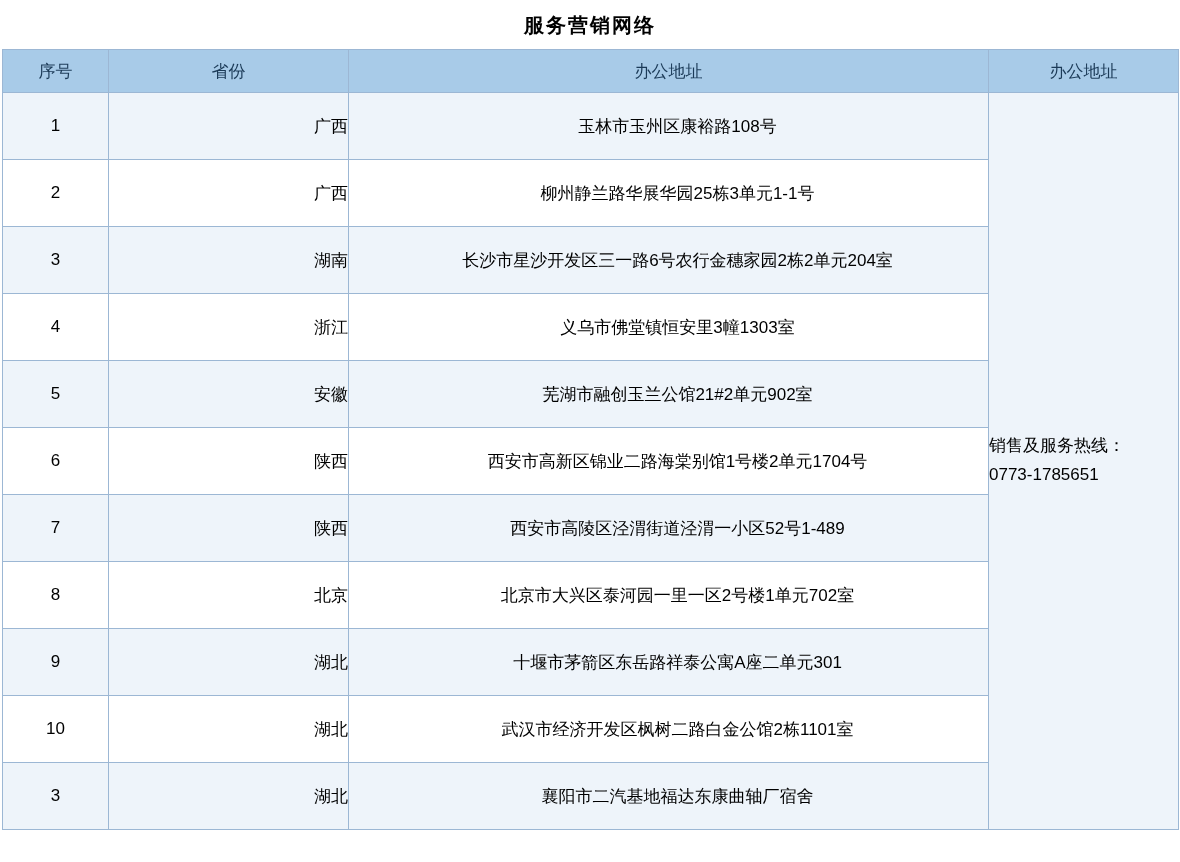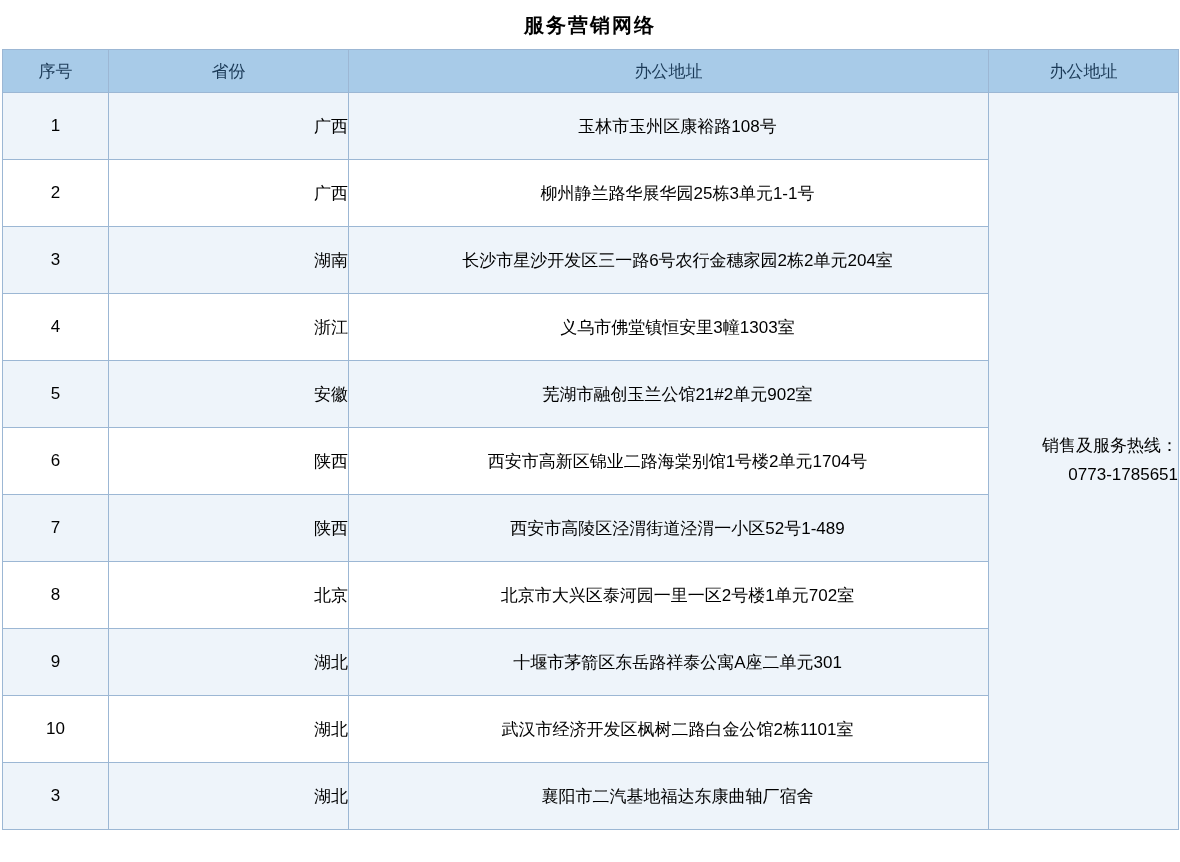--- a/index.html
+++ b/index.html
@@ -72,21 +72,21 @@
   tbody tr td.cell-prov {
     text-align: right;
     width: 240px;
   }
   tbody tr td.cell-addr {
     text-align: center;
     padding-left: 18px;
     width: 640px;
   }
   td.cell-tel {
-    text-align: right;
+    text-align: left;
     vertical-align: middle;
     font-size: 17px;
     line-height: 1.7;
     background: #ffffff;
     border: 1px solid #bfd4e8;
   }
   .tel-line { display: block; white-space: nowrap; }
 </style>
 </head>
 <body>

